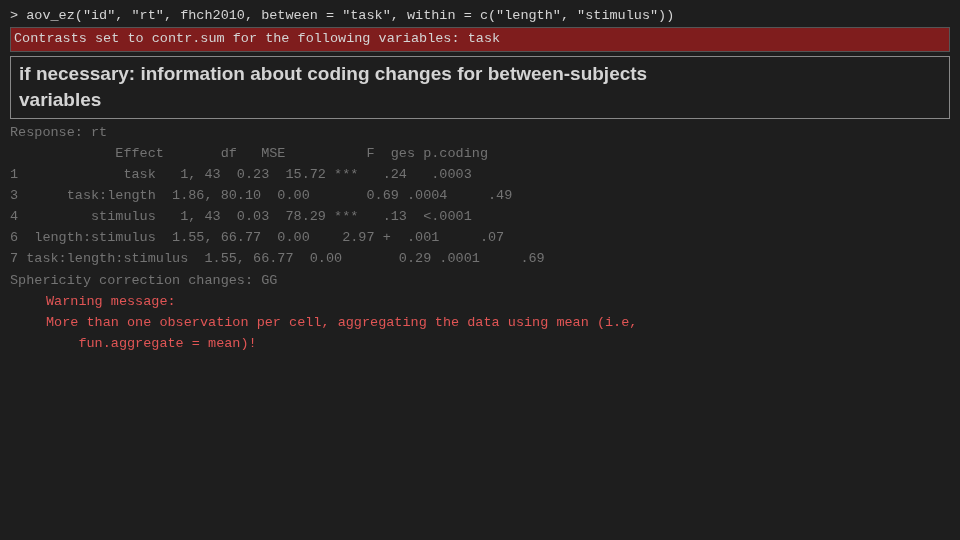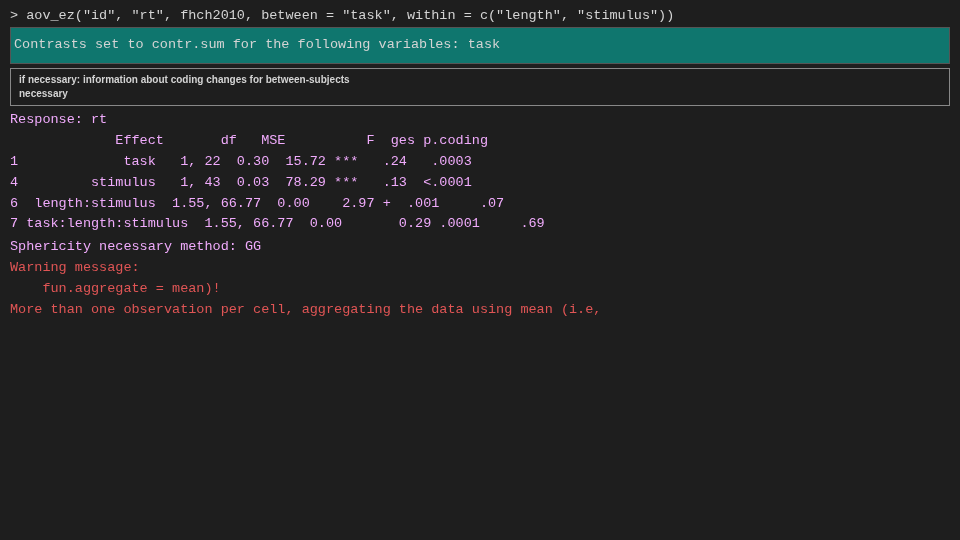--- a/index.html
+++ b/index.html
@@ -18,75 +18,77 @@
       background: #1e1e1e;
       padding: 6px 10px;
       line-height: 1.55;
     }
     .line-command {
       color: #d4d4d4;
       white-space: pre;
     }
     .line-contrasts {
       color: #d4d4d4;
-      background: #0f766e;
+      background: #7f1d1d;
       border: 1px solid #555;
       white-space: pre;
-      padding: 7px 3px;
+      padding: 1px 3px;
       display: inline-block;
       width: 100%;
     }
     .info-box {
       border: 1.5px solid #888;
       padding: 4px 8px;
       margin: 4px 0;
       color: #d4d4d4;
     }
     .info-box-text {
-      font-size: 10px;
+      font-size: 19px;
       font-weight: bold;
       font-family: Arial, sans-serif;
       line-height: 1.4;
     }
     .line-normal {
-      color: #f0abfc;
+      color: #737373;
       white-space: pre;
     }
     .line-red {
       color: #e05555;
       white-space: pre;
+      margin-left: 36px;
     }
     .block {
       margin-top: 2px;
     }
   </style>
 </head>
 <body>
 
 <div class="console">
 
   <div class="line-command">&gt; aov_ez("id", "rt", fhch2010, between = "task", within = c("length", "stimulus"))</div>
 
   <div class="line-contrasts">Contrasts set to contr.sum for the following variables: task</div>
 
   <div class="info-box">
     <div class="info-box-text">if necessary: information about coding changes for between-subjects</div>
-    <div class="info-box-text">necessary</div>
+    <div class="info-box-text">variables</div>
   </div>
 
   <div class="line-normal">Response: rt</div>
   <div class="line-normal">             Effect       df   MSE          F  ges p.coding</div>
 
   <div>
-    <div class="line-normal">1             task   1, 22  0.30  15.72 ***   .24   .0003</div>
+    <div class="line-normal">1             task   1, 43  0.23  15.72 ***   .24   .0003</div>
+    <div class="line-normal">3      task:length  1.86, 80.10  0.00       0.69 .0004     .49</div>
     <div class="line-normal">4         stimulus   1, 43  0.03  78.29 ***   .13  &lt;.0001</div>
     <div class="line-normal">6  length:stimulus  1.55, 66.77  0.00    2.97 +  .001     .07</div>
     <div class="line-normal">7 task:length:stimulus  1.55, 66.77  0.00       0.29 .0001     .69</div>
   </div>
 
   <div class="block">
-    <div class="line-normal">Sphericity necessary method: GG</div>
+    <div class="line-normal">Sphericity correction changes: GG</div>
     <div class="line-red">Warning message:</div>
+    <div class="line-red">More than one observation per cell, aggregating the data using mean (i.e,</div>
     <div class="line-red">    fun.aggregate = mean)!</div>
-    <div class="line-red">More than one observation per cell, aggregating the data using mean (i.e,</div>
   </div>
 
 </div>
 
 </body></html>

